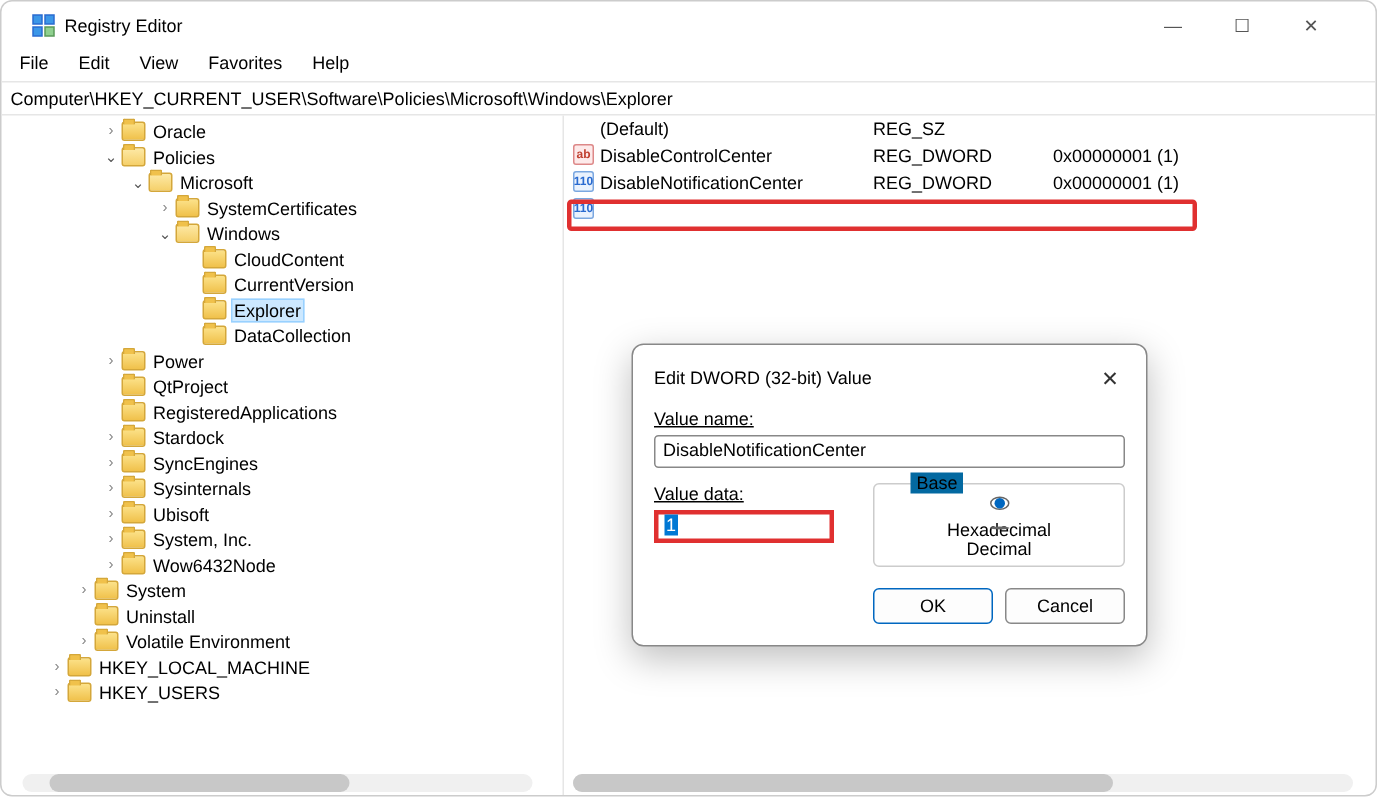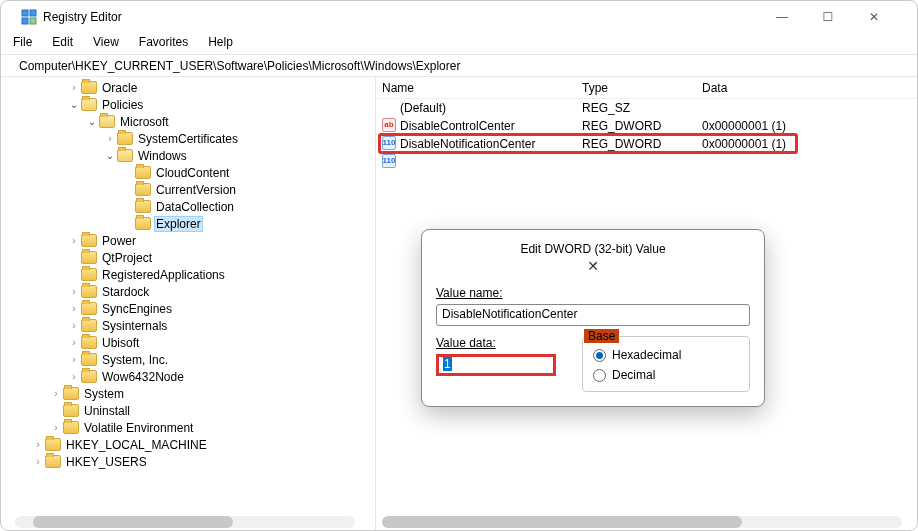--- a/index.html
+++ b/index.html
@@ -4,21 +4,21 @@
 <style>
 * { box-sizing: border-box; margin: 0; padding: 0; font-family: "Segoe UI", Tahoma, sans-serif; font-size: 12px; }
 body { background: #fff; width: 918px; height: 531px; overflow: hidden; border: 1px solid #ccc; border-radius: 8px; position: relative; }
 .titlebar { height: 32px; display: flex; align-items: center; padding: 0 20px; }
 .titlebar .app-icon { width: 16px; height: 16px; margin-right: 6px; display: inline-flex; align-items: center; justify-content: center; }
 .titlebar .title { flex: 1; font-size: 12px; color: #000; }
 .win-controls { display: flex; }
 .win-controls div { width: 46px; height: 32px; display: flex; align-items: center; justify-content: center; color: #555; }
 .menubar { height: 22px; display: flex; align-items: flex-start; padding: 0 4px; gap: 4px; border-bottom: 1px solid #e6e6e6; }
 .menubar span { padding: 2px 8px; color: #000; }
-.addressbar { height: 22px; display: flex; align-items: center; padding: 0 18px; border-bottom: 1px solid #e6e6e6; font-size: 12px; color: #000; }
+.addressbar { height: 22px; display: flex; align-items: center; padding: 0 6px; border-bottom: 1px solid #e6e6e6; font-size: 12px; color: #000; }
 .content { display: flex; height: calc(531px - 32px - 22px - 22px - 2px); }
 .tree-pane { width: 375px; border-right: 1px solid #e6e6e6; overflow: hidden; position: relative; padding-top: 2px; }
 .tree { padding-left: 4px; }
 .tree-item { display: flex; align-items: center; height: 17px; white-space: nowrap; }
 .tree-item .twisty { width: 14px; text-align: center; color: #888; font-size: 10px; cursor: default; }
 .tree-item .twisty.open { color: #555; }
 .folder-icon { width: 16px; height: 13px; margin-right: 3px; display: inline-block; background: linear-gradient(#fce28a,#f0c14b); border: 1px solid #d4a73a; border-radius: 2px; position: relative; }
 .folder-icon.open { background: linear-gradient(#fde9a6,#f5d06a); }
 .folder-icon::before { content:""; position:absolute; top:-3px; left:0; width:6px; height:3px; background:#f0c14b; border:1px solid #d4a73a; border-bottom:none; border-radius:1px 1px 0 0;}
 .tree-item .label { padding: 0 2px; }
@@ -27,32 +27,32 @@
 .value-pane { flex: 1; position: relative; overflow: hidden; }
 .value-header { display: flex; height: 22px; align-items: center; border-bottom: 1px solid #eee; }
 .value-header div { padding: 0 6px; color: #000; }
 .col-name { width: 200px; } .col-type { width: 120px; } .col-data { flex:1; }
 .value-row { display: flex; height: 18px; align-items: center; }
 .value-row .cell { padding: 0 6px; display:flex; align-items:center; gap:4px;}
 .val-icon { width:14px; height:14px; display:inline-flex; align-items:center; justify-content:center; border:1px solid #7aa7e0; background:#eaf2fd; font-size:8px; color:#2a6bd0; font-weight:bold; border-radius:2px;margin-top:33px;}
 .val-icon.sz { border-color:#d88; background:#fdeaea; color:#c04030;}
 .highlight-row { position:absolute; border:3px solid #e03030; border-radius:3px; pointer-events:none;}
 .dialog { position: absolute; left: 420px; top: 228px; width: 344px; background: #fff; border: 1px solid #888; border-radius: 8px; box-shadow: 0 8px 24px rgba(0,0,0,.25); padding: 12px 14px 14px 14px; }
-.dialog-title-row { display:flex; align-items:center; justify-content:space-between; margin-bottom:10px;flex-direction:column;}
+.dialog-title-row { display:flex; align-items:center; justify-content:space-between; margin-bottom:10px;}
 .dialog-title { font-size: 12px; color:#000;}
 .close-x { width:20px; height:20px; display:flex; align-items:center; justify-content:center; color:#333; font-size:14px;}
 .dialog label { display:block; font-size:12px; color:#000; margin-bottom:4px;text-decoration:underline;}
 .text-display { width: 100%; height: 22px; border: 1px solid #888; border-radius:3px; padding: 2px 5px; font-size:12px; margin-bottom:10px; background:#fff;}
 .dialog-row { display:flex; gap:16px; }
 .value-data-col { flex: 0 0 130px;}
 .value-data-input { width: 120px; height: 22px; border: 3px solid #e03030; padding: 0 4px; font-size:12px; background:#fff;}
 .value-data-input span { background:#0078d4; color:#fff; padding:0 1px;}
 .base-group { flex:1; position:relative; border:1px solid #ccc; border-radius:4px; padding: 8px 10px 6px 10px;}
-.base-legend { position:absolute; top:-8px; left:1px; background:#c2410c; padding:0 4px; font-size:12px;}
-.radio-row { display:flex; align-items:center; gap:6px; height:20px;}
+.base-legend { position:absolute; top:-8px; left:24px; background:#0369a1; padding:0 4px; font-size:12px;}
+.radio-row { display:flex; align-items:center; gap:6px; height:20px;flex-direction:column;}
 .radio { width:13px; height:13px; border:1px solid #666; border-radius:50%; display:inline-flex; align-items:center; justify-content:center;}
 .radio.checked::after { content:""; width:7px; height:7px; background:#0067c0; border-radius:50%;}
 .dialog-buttons { display:flex; justify-content:flex-end; gap:8px; margin-top:14px;}
 .btn { width:80px; height:24px; border:1px solid #888; border-radius:4px; background:#fdfdfd; display:flex; align-items:center; justify-content:center; font-size:12px;}
 .btn.primary { border-color:#0067c0;}
 .scrollbar-h { position:absolute; bottom:2px; height:12px; background:#f0f0f0; border-radius:6px;}
 .scrollbar-h .thumb{ position:absolute; height:12px; background:#c8c8c8; border-radius:6px;}
 </style>
 </head>
 <body>
@@ -115,29 +115,29 @@
       <div class="tree-item indent-6">
           <span class="twisty"></span>
           <span class="folder-icon"></span>
           <span class="label">CloudContent</span>
         </div>
       <div class="tree-item indent-6">
           <span class="twisty"></span>
           <span class="folder-icon"></span>
           <span class="label">CurrentVersion</span>
         </div>
+      <div class="tree-item indent-6 selected">
+          <span class="twisty"></span>
+          <span class="folder-icon"></span>
+          <span class="label">Explorer</span>
+        </div>
       <div class="tree-item indent-6">
           <span class="twisty"></span>
           <span class="folder-icon"></span>
           <span class="label">DataCollection</span>
-        </div>
-      <div class="tree-item indent-6 selected">
-          <span class="twisty"></span>
-          <span class="folder-icon"></span>
-          <span class="label">Explorer</span>
         </div>
       <div class="tree-item indent-3">
           <span class="twisty">›</span>
           <span class="folder-icon"></span>
           <span class="label">Power</span>
         </div>
       <div class="tree-item indent-3">
           <span class="twisty"></span>
           <span class="folder-icon"></span>
           <span class="label">QtProject</span>
@@ -202,25 +202,20 @@
           <span class="folder-icon"></span>
           <span class="label">HKEY_USERS</span>
         </div>
     </div>
     <div class="scrollbar-h" style="left:14px; width:340px;">
         <div class="thumb" style="left:18px; width:200px;"></div>
       </div>
   </div>
 
   <div class="value-pane">
-    <div class="value-header">
-      <div class="col-name">Name</div>
-      <div class="col-type">Type</div>
-      <div class="col-data">Data</div>
-    </div>
     <div class="value-row">
       <div class="cell col-name">
           <span class="val-icon sz">ab</span>
           <span>(Default)</span>
         </div>
       <div class="cell col-type">REG_SZ</div>
     </div>
     <div class="value-row">
       <div class="cell col-name">
           <span class="val-icon">110</span>
@@ -261,13 +256,17 @@
       <div class="radio-row">
           <span class="radio checked"></span>
           <span>Hexadecimal</span>
         </div>
       <div class="radio-row">
           <span class="radio"></span>
           <span>Decimal</span>
         </div>
     </div>
   </div>
+  <div class="dialog-buttons">
+    <div class="btn primary">OK</div>
+    <div class="btn">Cancel</div>
+  </div>
 </div>
 
 </body></html>

